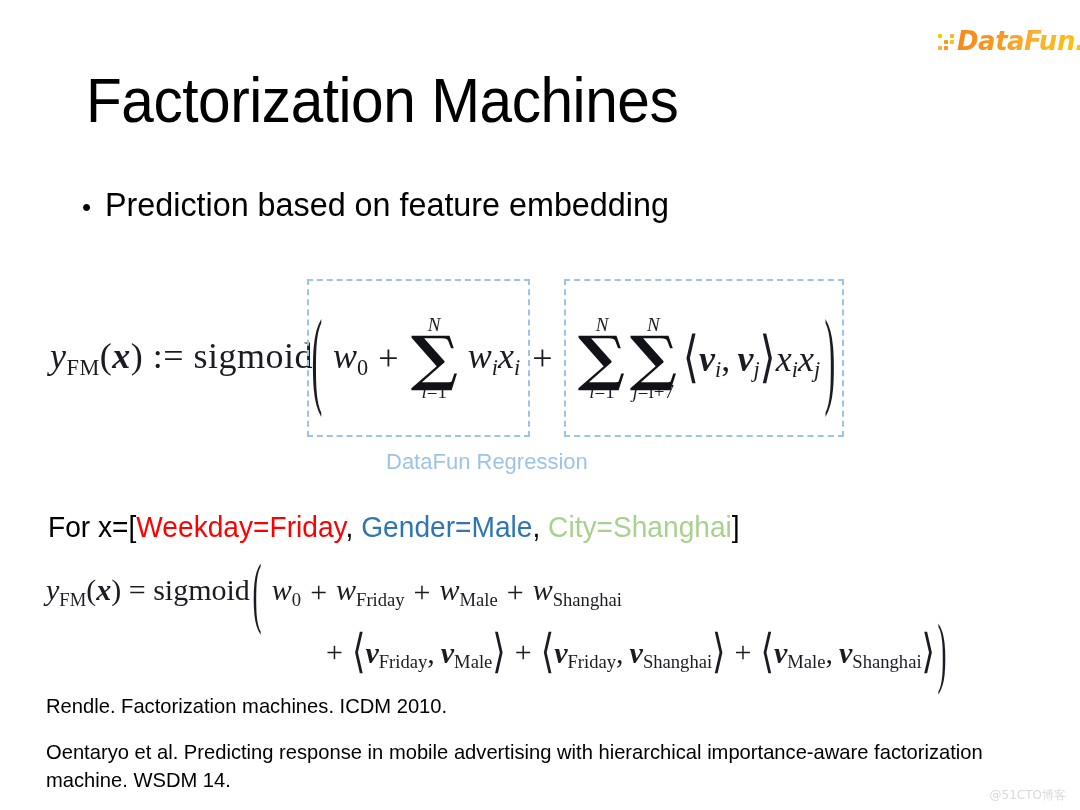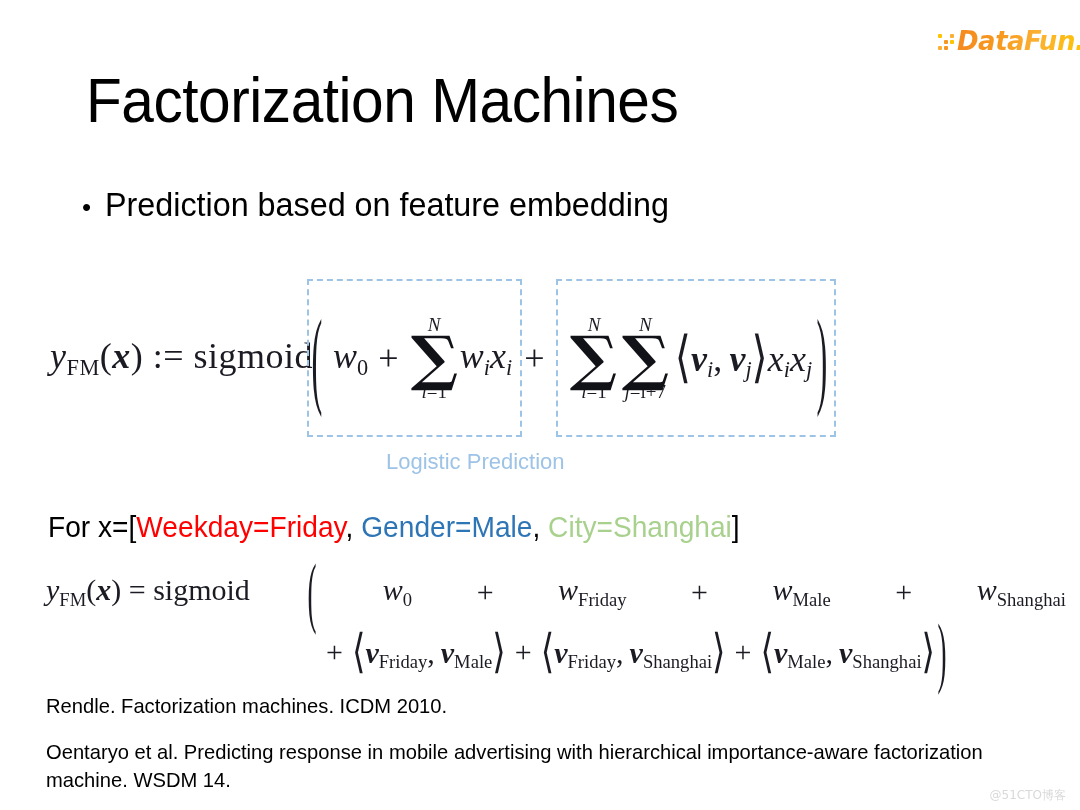--- a/index.html
+++ b/index.html
@@ -179,21 +179,21 @@
   #forx .k-green { color: #A9D18E; }
 
   
   #formula2 {
     position: absolute;
     left: 46px;
     top: 566px;
     font-size: 30px;
     width: 1020px;
   }
-  #f2-line1 { display: flex; align-items: center; white-space: nowrap; height: 52px; justify-content: space-between; }
+  #f2-line1 { display: flex; align-items: center; white-space: nowrap; height: 52px; }
   #f2-line2 {
     display: flex; align-items: center; white-space: nowrap;
     height: 52px; margin-top: 8px; padding-left: 280px;
   }
   .angb { font-size: 1.15em; display: inline-block; transform: scaleY(1.35); }
 
   
   .ref {
     position: absolute;
     font-size: 21px;
@@ -246,42 +246,42 @@
 
     <div class="dbox" id="box-lr">
       <span class="paren">(</span>
       <span style="margin-left:10px"><span class="mi">w</span><span class="sub">0</span></span>
       <span style="margin:0 10px" class="mup">+</span>
       <span class="sum">
         <span class="lim">N</span>
         <span class="sigma">∑</span>
         <span class="lim"><span>i</span><span class="eqn">=1</span></span>
       </span>
-      <span style="margin-left:0"><span class="mi">w</span><span class="sub it">i</span><span class="mi">x</span><span class="sub it">i</span></span>
+      <span style="margin-left:8px"><span class="mi">w</span><span class="sub it">i</span><span class="mi">x</span><span class="sub it">i</span></span>
     </div>
 
     <span class="plus-between mup">+</span>
 
     <div class="dbox" id="box-fi">
       <span class="sum">
         <span class="lim">N</span>
         <span class="sigma">∑</span>
         <span class="lim"><span>i</span><span class="eqn">=1</span></span>
       </span>
       <span class="sum">
         <span class="lim">N</span>
         <span class="sigma">∑</span>
         <span class="lim"><span>j</span><span class="eqn">=i+7</span></span>
       </span>
       <span style="margin-left:4px"><span class="angb">⟨</span><span class="bvec">v</span><span class="sub it">i</span><span class="mup">,</span> <span class="bvec">v</span><span class="sub it">j</span><span class="angb">⟩</span><span class="mi">x</span><span class="sub it">i</span><span class="mi">x</span><span class="sub it">j</span></span>
       <span class="paren" style="margin-left:4px">)</span>
     </div>
   </div>
 
-  <div class="caption" id="cap-lr">Logistic Prediction</div>
+  <div class="caption" id="cap-lr">DataFun Regression</div>
 
   <div id="forx"><span>For x=[</span><span class="k-red">Weekday=Friday</span><span>, </span><span class="k-blue">Gender=Male</span><span>, </span><span class="k-green">City=Shanghai</span><span>]</span></div>
 
   <div id="formula2" class="math">
     <div id="f2-line1">
       <span><span class="mi">y</span><span class="sub">FM</span><span class="mup">(</span><span class="bvec">x</span><span class="mup">)</span>&nbsp;<span class="mup">=</span>&nbsp;<span class="mup">sigmoid</span></span>
       <span class="paren small" style="margin:0 2px">(</span>
       <span style="margin-left:8px"><span class="mi">w</span><span class="sub">0</span></span>
       <span style="margin:0 9px" class="mup">+</span>
       <span><span class="mi">w</span><span class="sub">Friday</span></span>

